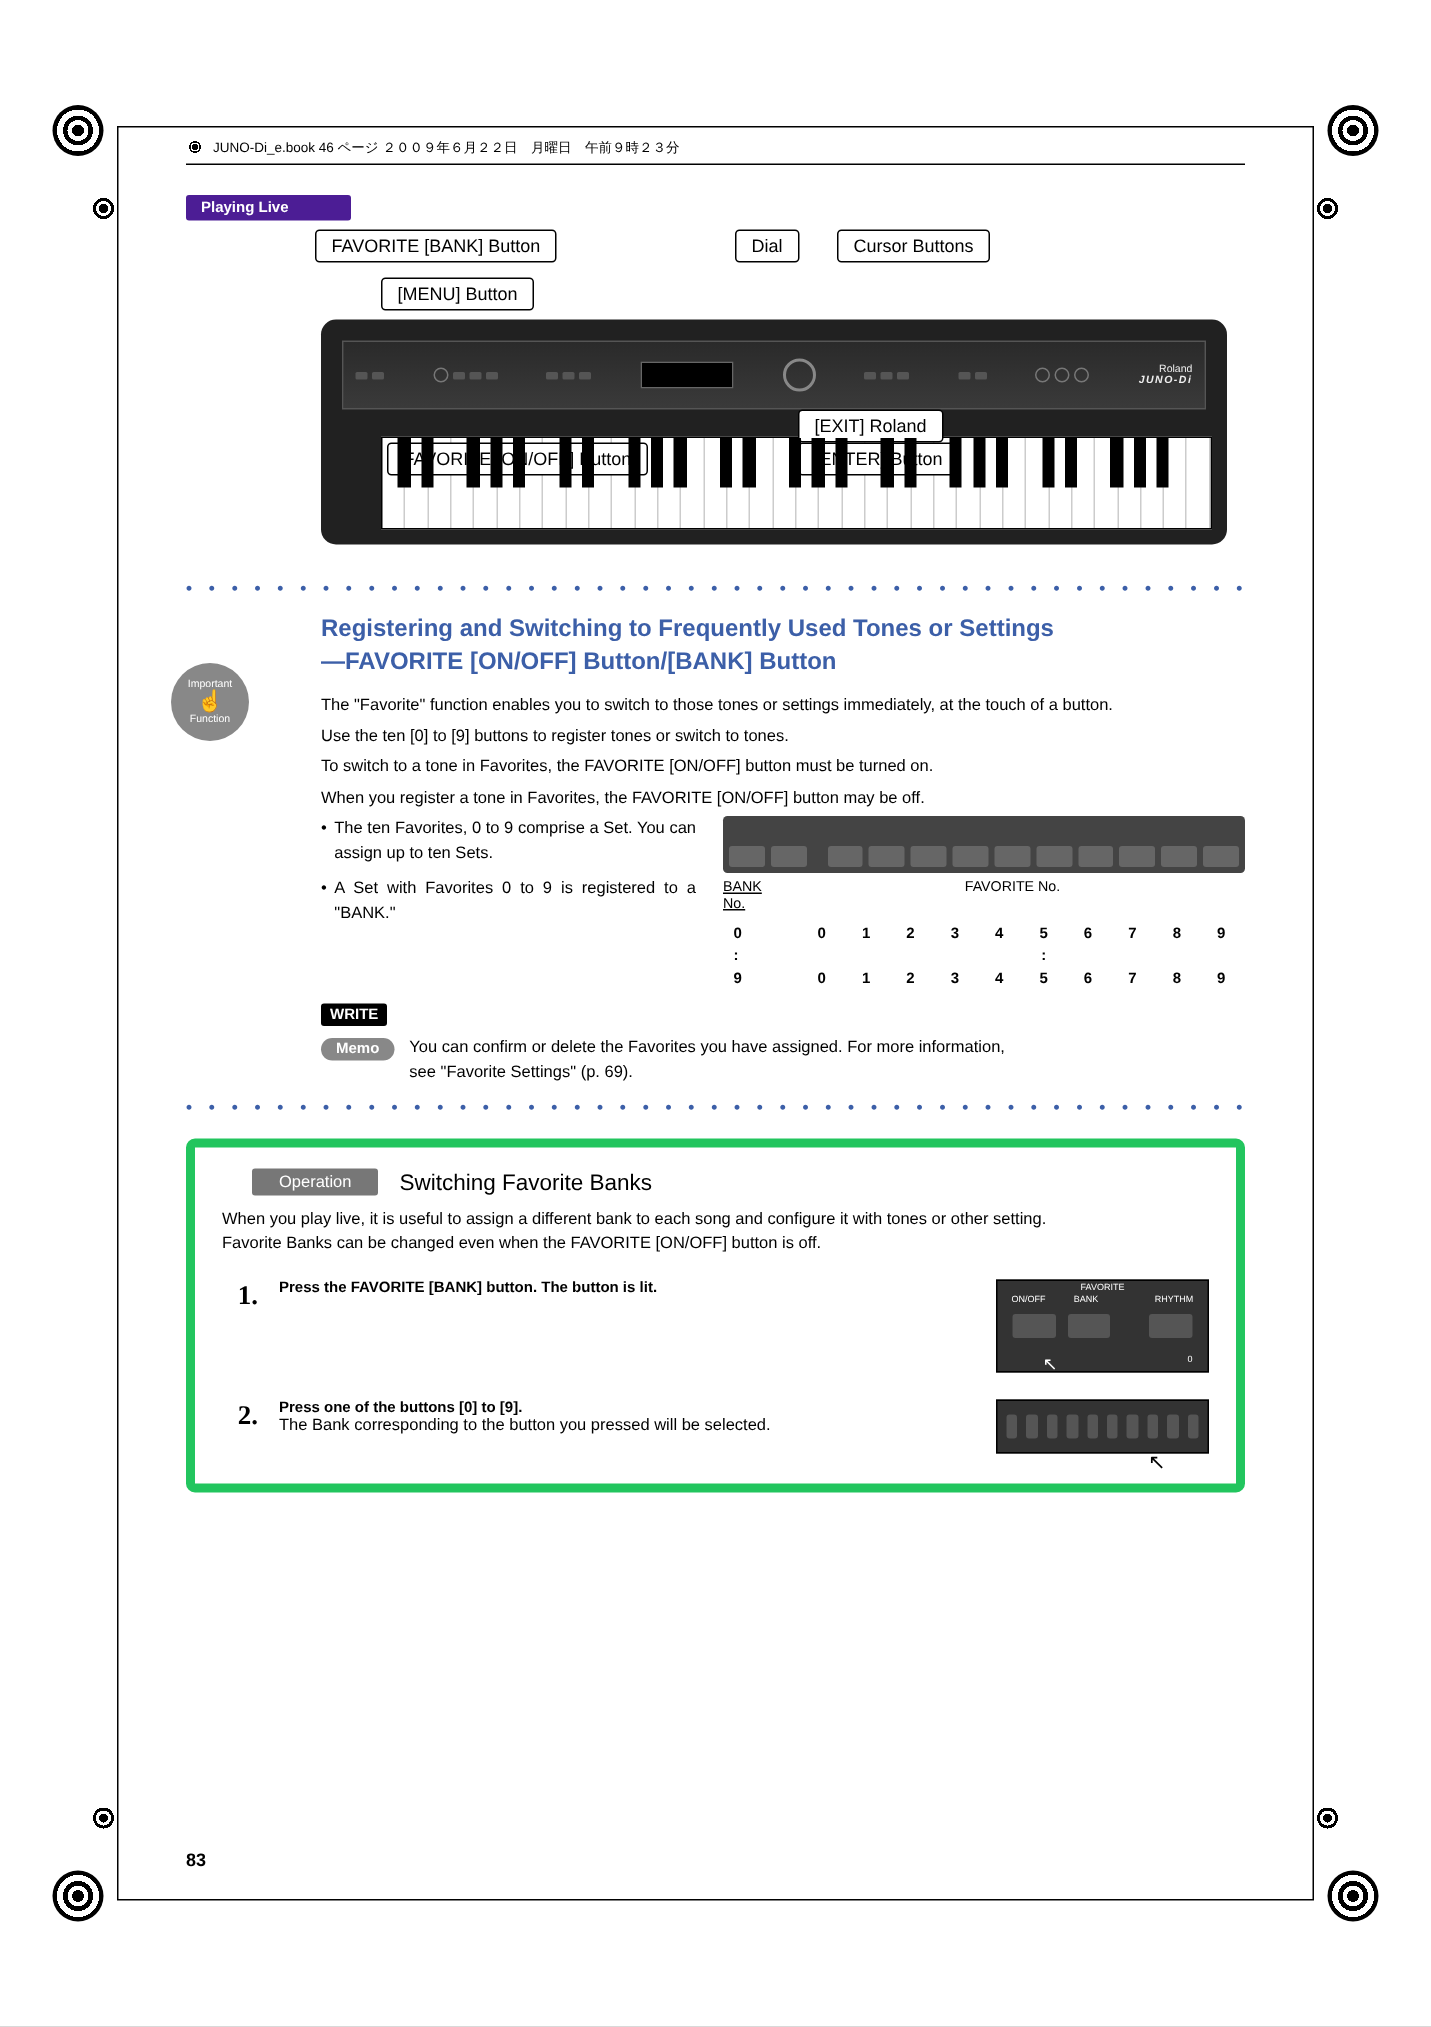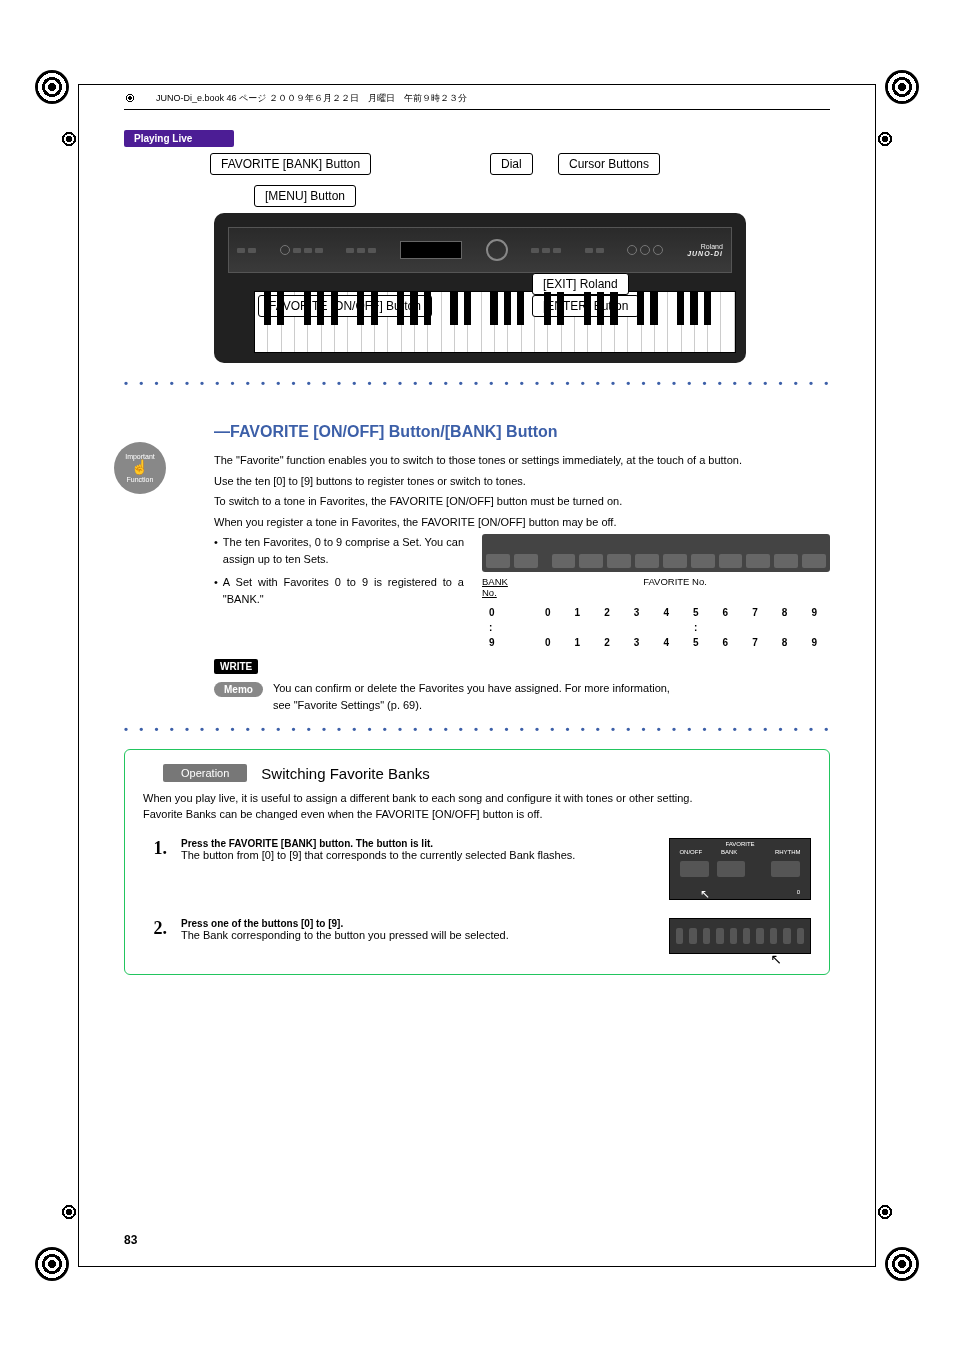--- a/index.html
+++ b/index.html
@@ -50,21 +50,21 @@
     box-sizing: border-box;
     background: #fff;
     overflow: hidden;
   }
 
   .book-header {
     font-size: 9px;
     color: #000;
     margin-top: 6px;
     display: flex;
-    gap: 20px;
+    gap: 6px;
   }
   .book-header .target {
     width: 12px; height: 12px; border-radius: 50%;
     background: radial-gradient(circle, #000 0 2px, #fff 2px 3px, #000 3px 4px, transparent 4px);
   }
   .header-line { border-top: 1px solid #000; margin-top: 4px; }
 
   .running-head {
     margin-top: 20px;
     color: #fff;
@@ -72,22 +72,22 @@
     font-weight: bold;
     font-size: 10px;
     padding: 3px 10px;
     width: 90px;
     border-radius: 2px;
   }
 
   
   .fig-wrap {
     position: relative;
-    margin: 10px 0 14px 90px;
-    width: 532px;
+    margin: 10px 0 24px 90px;
+    width: 604px;
   }
   .callout {
     position: absolute;
     display: inline-block;
     border: 1px solid #000;
     background: #fff;
     padding: 3px 10px;
     font-size: 12px;
     border-radius: 3px;
     white-space: nowrap;
@@ -190,21 +190,21 @@
     flex-shrink:0; margin-top:2px;
   }
   .tag-memo {
     background:#888; color:#fff; font-weight:bold;
     font-size:10px; padding:2px 10px; border-radius:10px;
     flex-shrink:0; margin-top:2px;
   }
   .note-row p { margin:0; font-size:11px; line-height:1.5; }
 
   .op-box {
-    border:1px solid #22c55e;
+    border:6px solid #22c55e;
     border-radius:6px;
     margin-top:14px;
     padding: 14px 18px 20px 18px;
     position:relative;
   }
   .op-head {
     display:flex; align-items:center; gap:14px; margin-bottom:10px;
   }
   .op-tag {
     background:#777; color:#fff; font-size:11px;
@@ -415,21 +415,21 @@
       <div class="n">
         <div>
           <div class="txt">Important</div>
           <div style="font-size:14px;">☝</div>
           <div class="txt">Function</div>
         </div>
       </div>
     </div>
 
     <h2 class="section-title">
-      <br>
+      <span>Registering and Switching to Frequently Used Tones or Settings</span><br>
       <span>—FAVORITE [ON/OFF] Button/[BANK] Button</span>
     </h2>
 
     <p class="body-text just">The "Favorite" function enables you to switch to those tones or settings immediately, at the touch of a button.</p>
     <p class="body-text">Use the ten [0] to [9] buttons to register tones or switch to tones.</p>
     <p class="body-text">To switch to a tone in Favorites, the FAVORITE [ON/OFF] button must be turned on.</p>
     <p class="body-text">When you register a tone in Favorites, the FAVORITE [ON/OFF] button may be off.</p>
 
     <div class="bank-flex">
       <div class="bank-left">
@@ -517,21 +517,20 @@
         <span class="op-tag">Operation</span>
         <span class="op-title">Switching Favorite Banks</span>
       </div>
       <p class="step-text" style="margin:4px 0;">When you play live, it is useful to assign a different bank to each song and configure it with tones or other setting.</p>
       <p class="step-text" style="margin:4px 0;">Favorite Banks can be changed even when the FAVORITE [ON/OFF] button is off.</p>
 
       <div class="step-row">
         <div class="step-num">1.</div>
         <div class="step-text">
           <div class="bold">Press the FAVORITE [BANK] button. The button is lit.</div>
-          <div>The button from [0] to [9] that corresponds to the currently selected Bank flashes.</div>
         </div>
         <div class="step-fig">
           <div style="position:absolute; top:2px; left:0; right:0; color:#fff; font-size:6px; display:flex; justify-content:space-around;">
             <span>FAVORITE</span>
           </div>
           <div style="position:absolute; top:10px; left:0; right:0; color:#fff; font-size:6px; display:flex; justify-content:space-around;">
             <span>ON/OFF</span>
             <span>BANK</span>
             <span></span>
             <span>RHYTHM</span>

